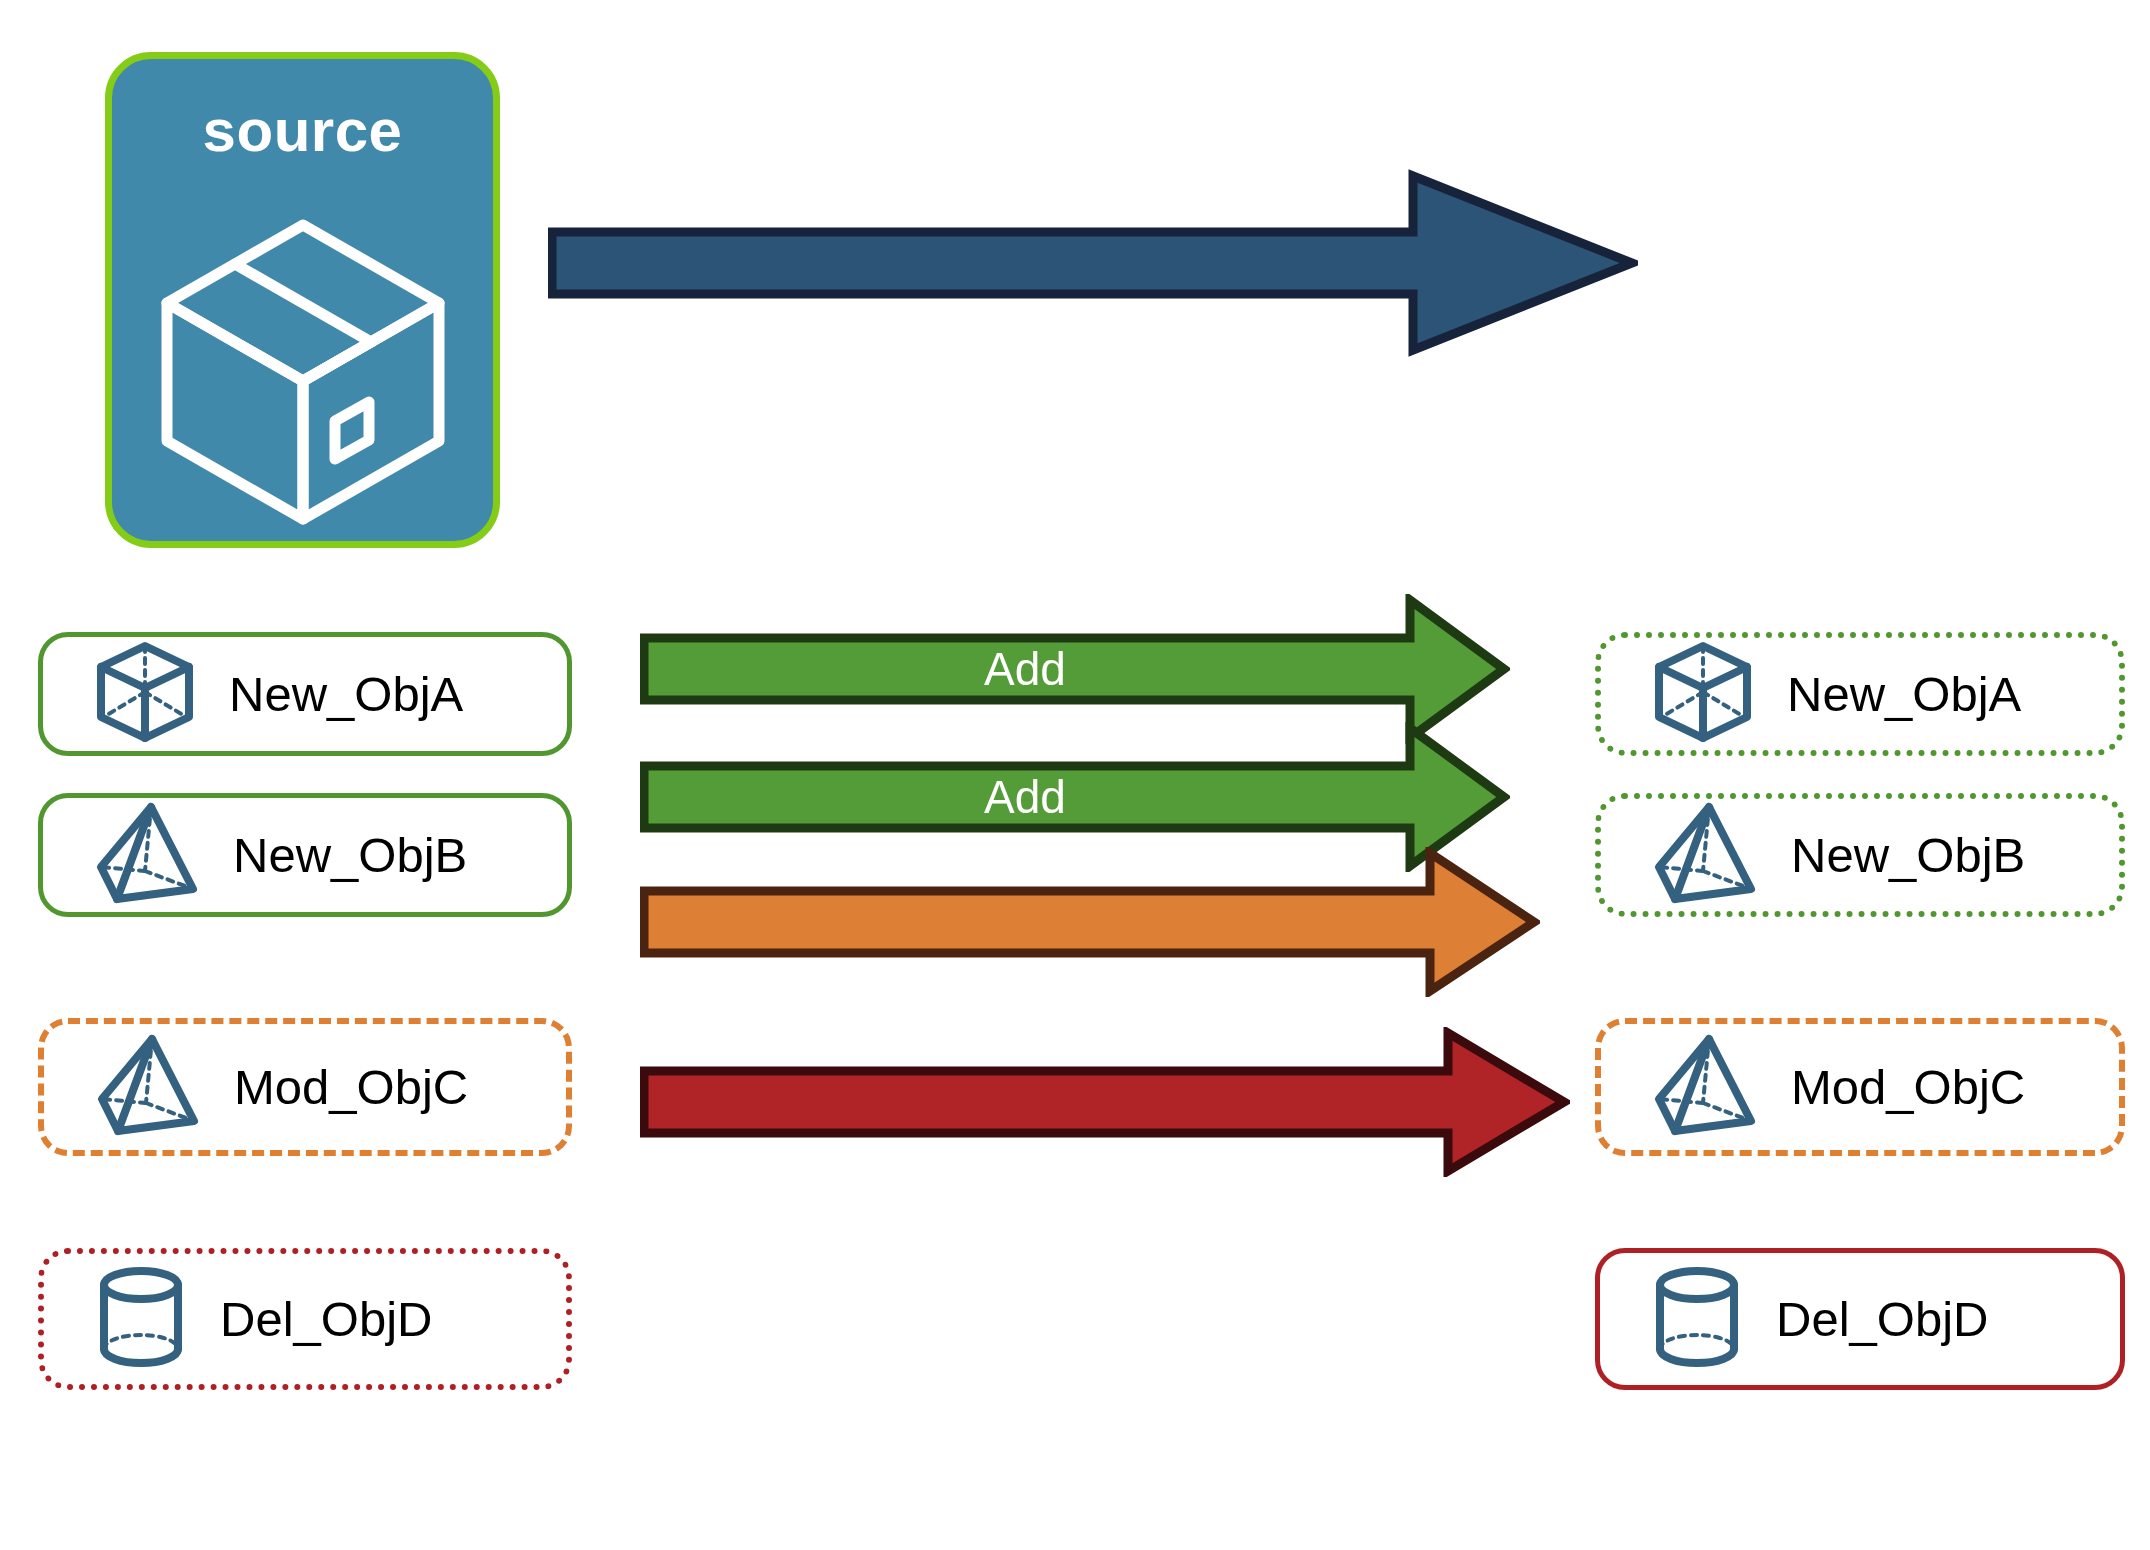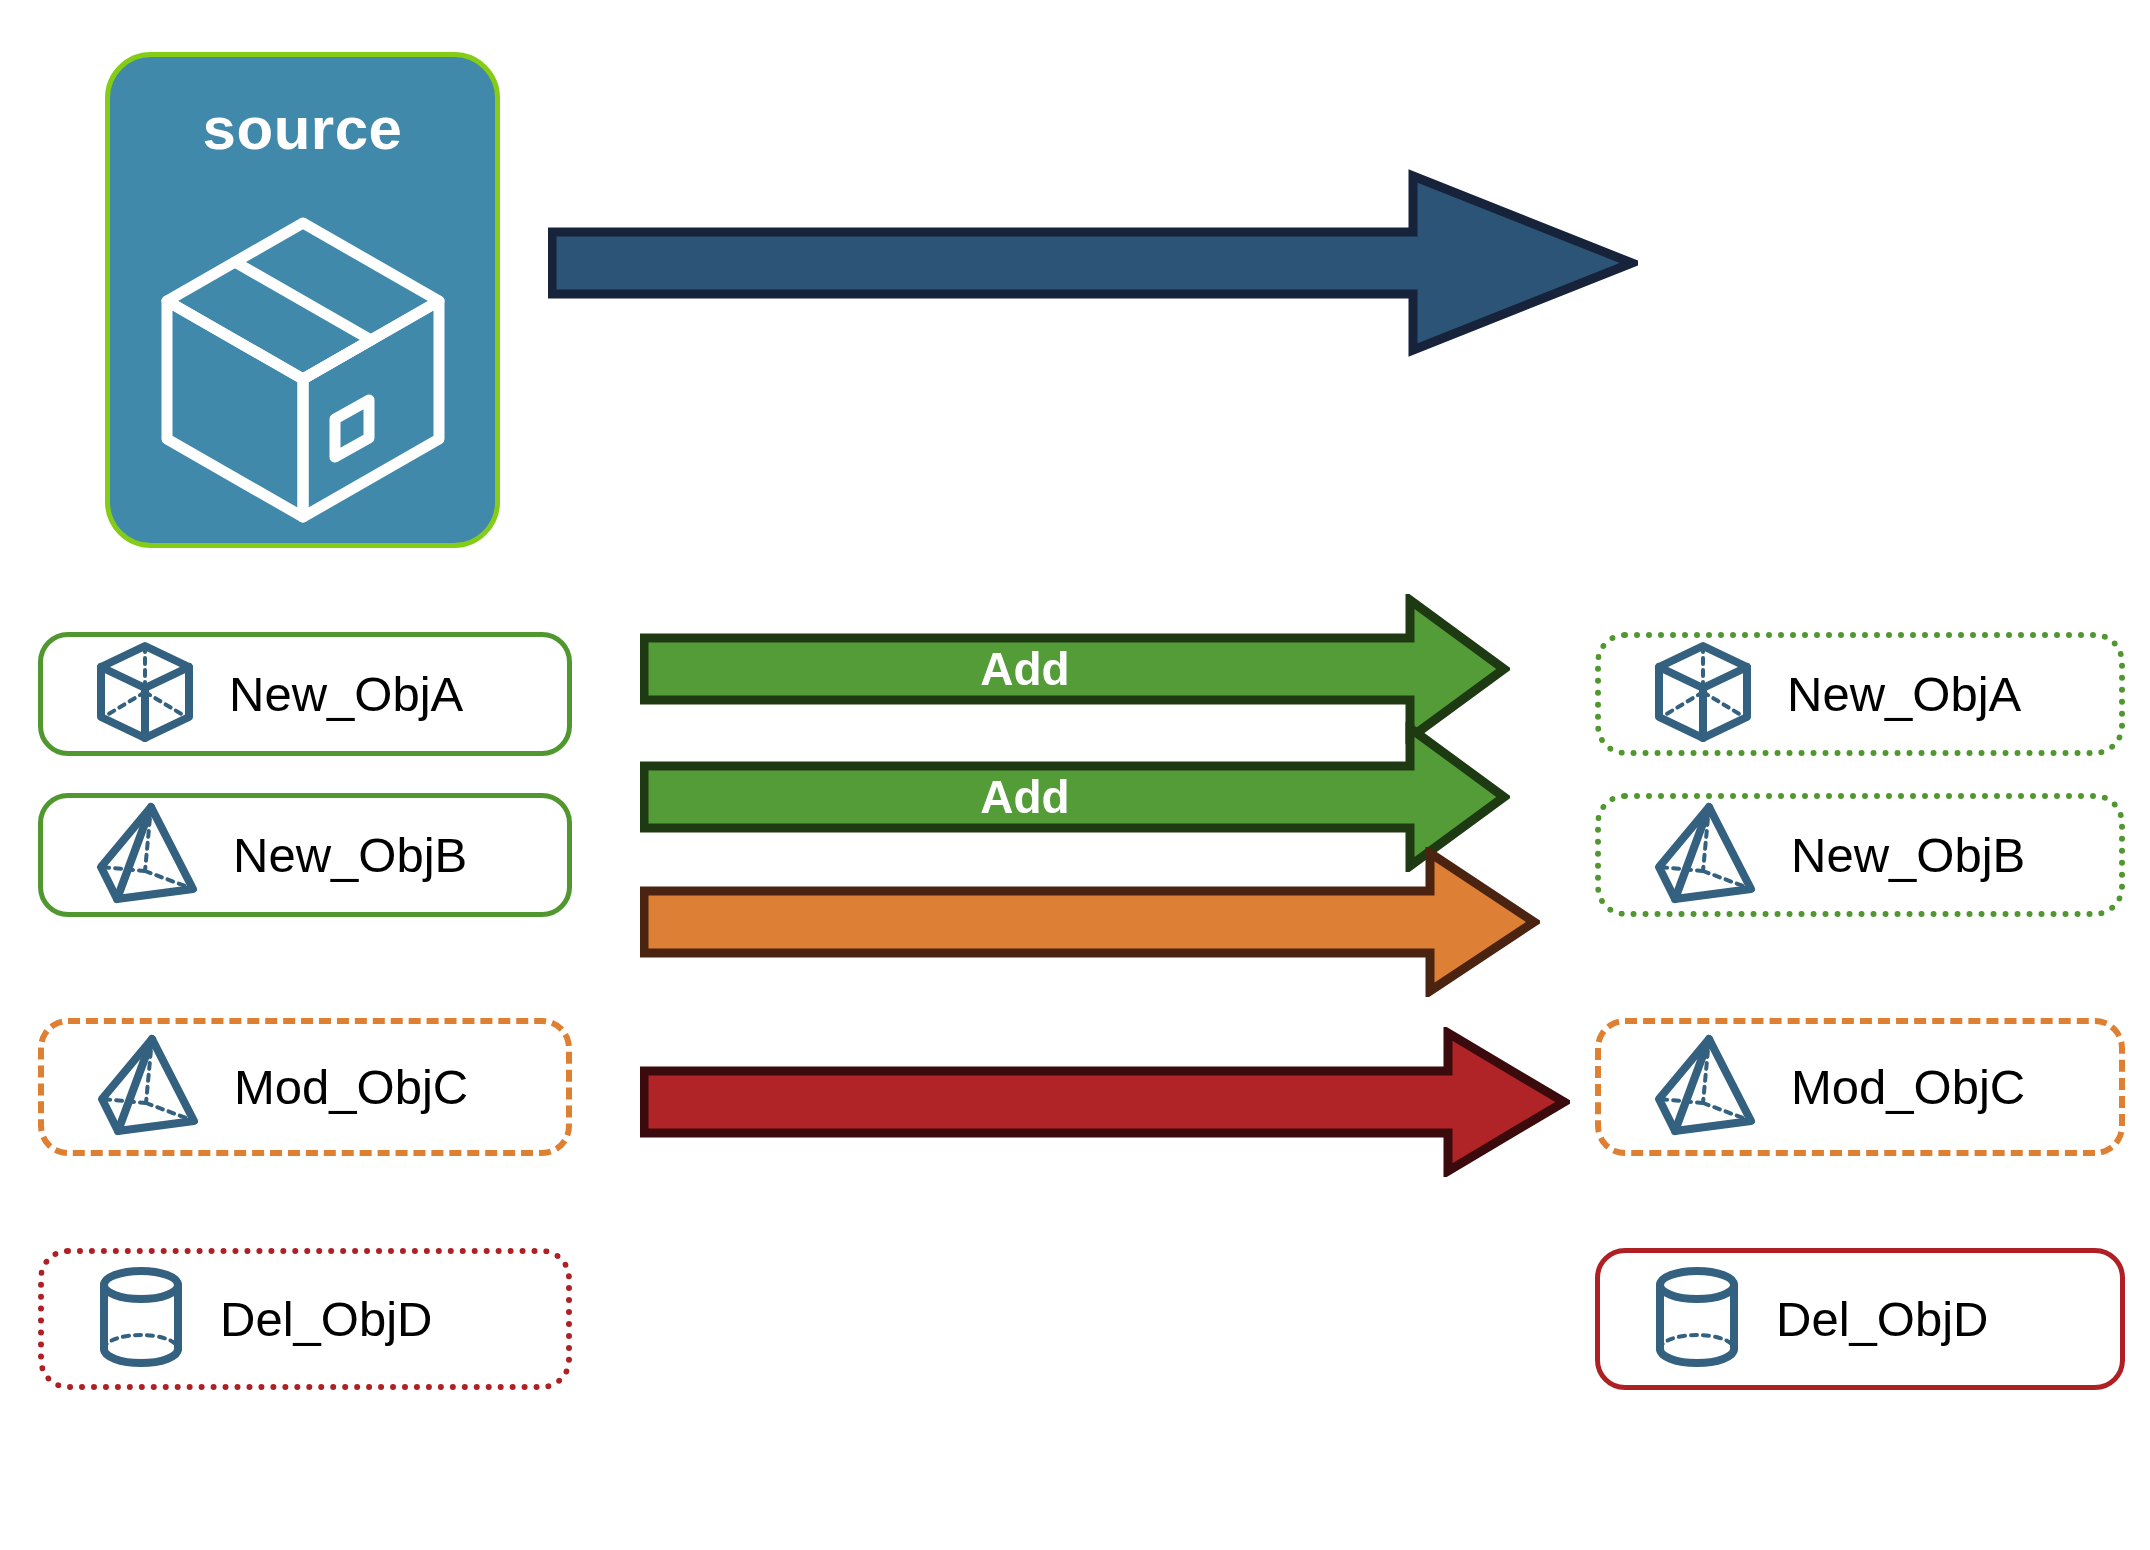--- a/index.html
+++ b/index.html
@@ -3,21 +3,21 @@
 <meta charset="utf-8">
 <style>
   html,body{margin:0;padding:0;background:#ffffff;}
   body{width:2150px;height:1550px;font-family:"Liberation Sans",sans-serif;position:relative;overflow:hidden;}
   #stage{position:absolute;left:0;top:0;width:2150px;height:1550px;}
 
   
   .endpoint{
     position:absolute;
     background:#4189AB;
-    border:5px solid #84cc16;
+    border:7px solid #84cc16;
     border-radius:46px;
     box-sizing:border-box;
     display:flex;
     flex-direction:column;
     align-items:center;
     gap:20px;
   }
   .endpoint .ep-title{
     color:#ffffff;
     font-weight:bold;
@@ -81,21 +81,20 @@
 
   .left-box {left:38px;width:534px;}
   .right-box{left:1595px;width:530px;}
 
   .row-arrow{position:absolute;}
   .row-arrow-label{
     position:absolute;
     display:flex;align-items:center;justify-content:center;
     color:#ffffff;font-size:46px;white-space:nowrap;
     pointer-events:none;
-    font-weight:bold;
   }
 </style>
 </head>
 <body>
 
 <div id="stage">
 
   <div id="source-card" class="endpoint">
     <div class="ep-title">source</div>
     <div class="ep-icon">

